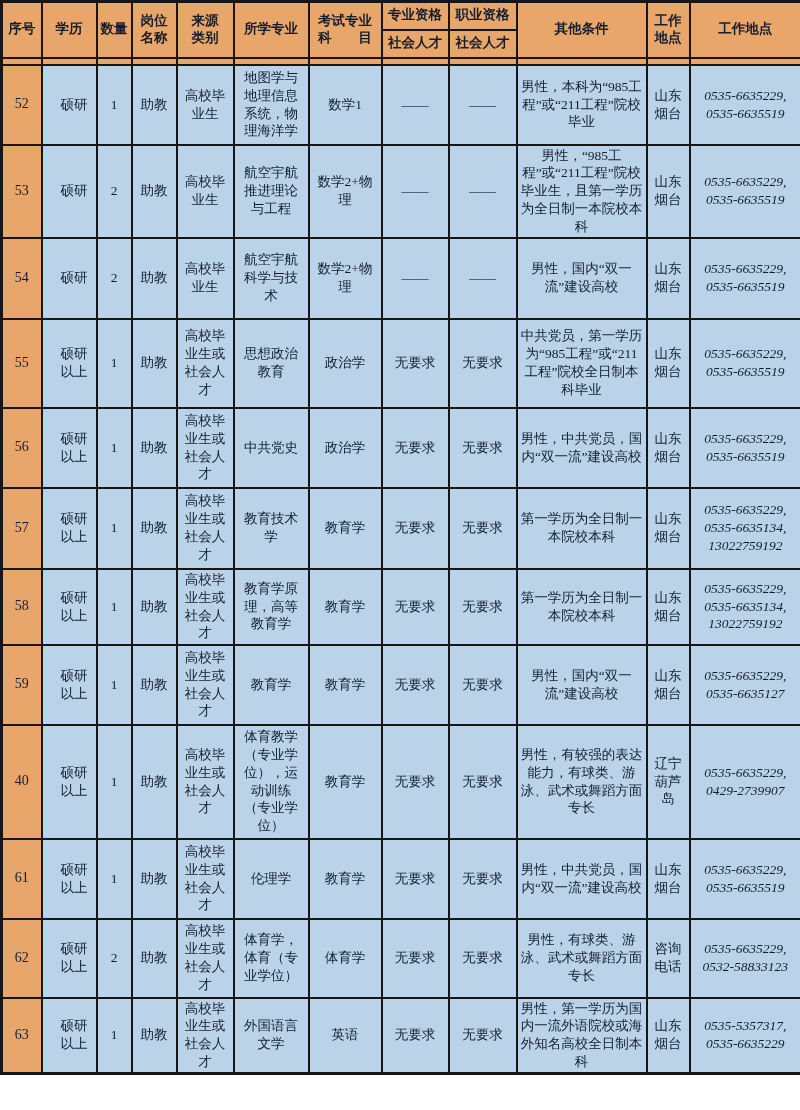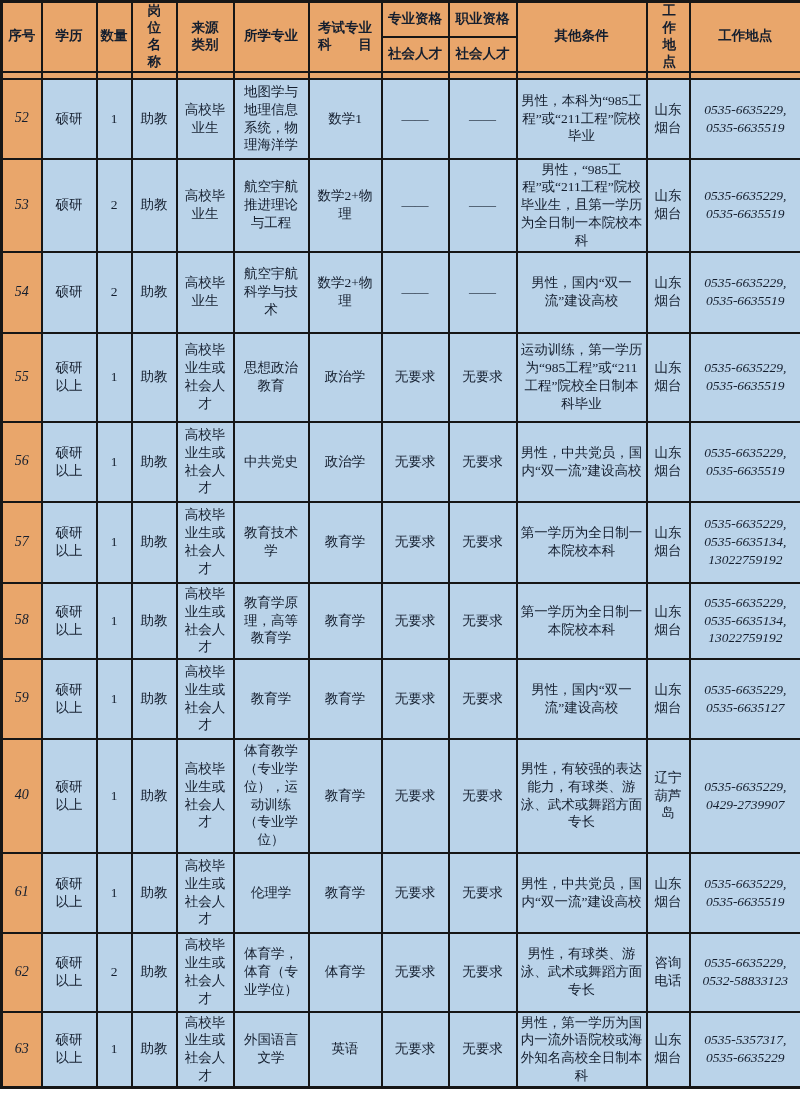--- a/index.html
+++ b/index.html
@@ -27,40 +27,39 @@
     overflow: hidden;
   }
   thead th {
     background: #e9a66b;
     font-family: "Liberation Sans", "DejaVu Sans", sans-serif;
     font-weight: bold;
     font-size: 13.5px;
     line-height: 1.25;
   }
   tr.h1, tr.h2 { height: 28px; }
-  th.h-pad2 { padding: 0 15px; }   
+  th.h-pad2 { padding: 0 7px; }   
   th.h-pad3 { padding: 0 12px; }
   tr.spacer td {
     background: #e9a66b;
     height: 5px;
     padding: 0;
   }
   tbody td {
     background: #bad3e9;
     font-size: 13.5px;
     line-height: 1.32;
     white-space: pre-line;
     word-wrap: break-word;
   }
   tbody td.serial {
     background: #e9a66b;
     font-size: 14px;
-    font-style: italic;
-  }
-  tbody td.edu   { padding: 0 8px; }
+  }
+  tbody td.edu   { padding: 0 8px; text-align: right; }
   tbody td.major { padding: 0 6px; }
   tbody td.phone { padding: 0 4px; font-style: italic; }
 </style>
 </head>
 <body>
 
 <table class="recruit">
   <colgroup>
     <col style="width:40px">
       <col style="width:55px">
@@ -161,21 +160,21 @@
       <tr style="height: 89px;">
         <td class="serial">55</td>
         <td class="edu">硕研以上</td>
         <td>1</td>
         <td>助教</td>
         <td>高校毕业生或社会人才</td>
         <td class="major">思想政治教育</td>
         <td>政治学</td>
         <td>无要求</td>
         <td>无要求</td>
-        <td>运动训练，第一学历为“985工程”或“211工程”院校全日制本科毕业</td>
+        <td>中共党员，第一学历为“985工程”或“211工程”院校全日制本科毕业</td>
         <td>山东烟台</td>
         <td class="phone">0535-6635229,
 0535-6635519</td>
       </tr>
       <tr style="height: 80px;">
         <td class="serial">56</td>
         <td class="edu">硕研以上</td>
         <td>1</td>
         <td>助教</td>
         <td>高校毕业生或社会人才</td>

